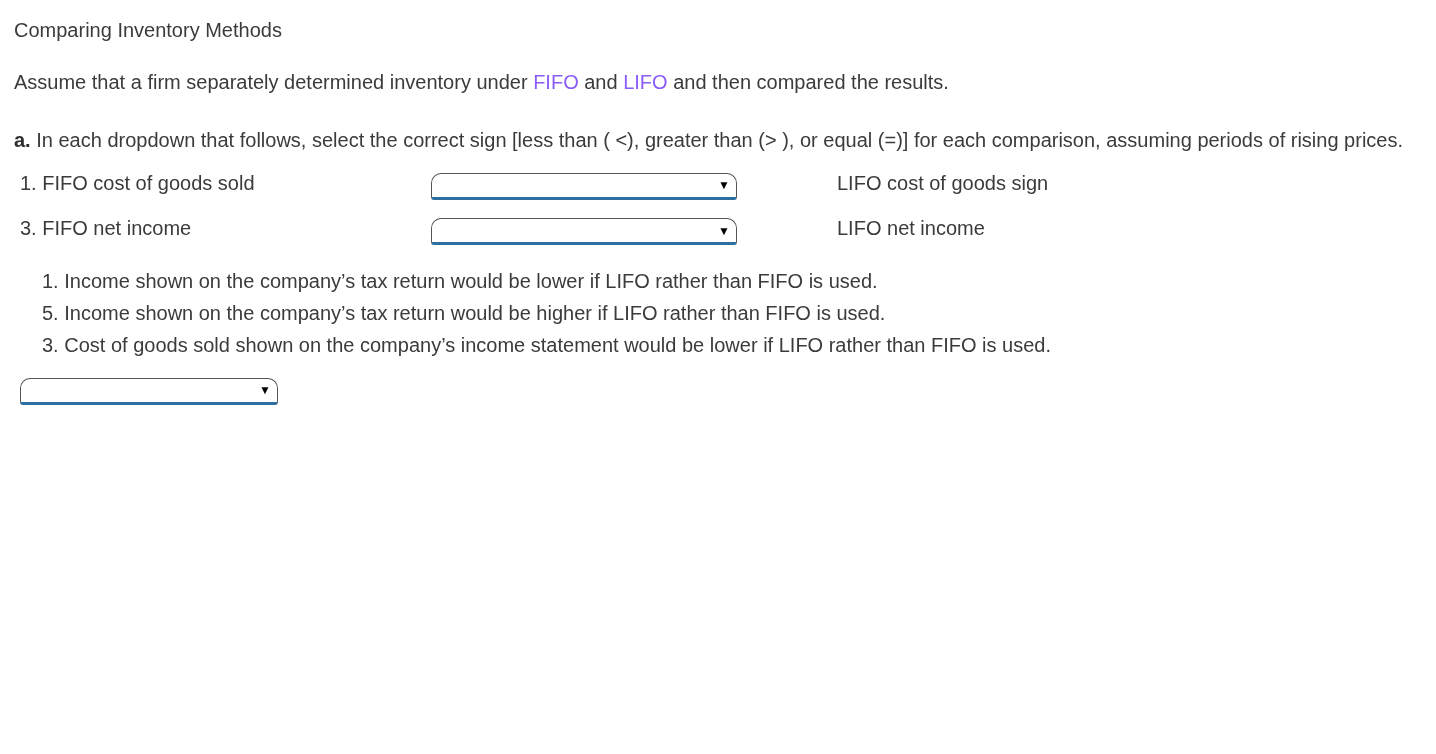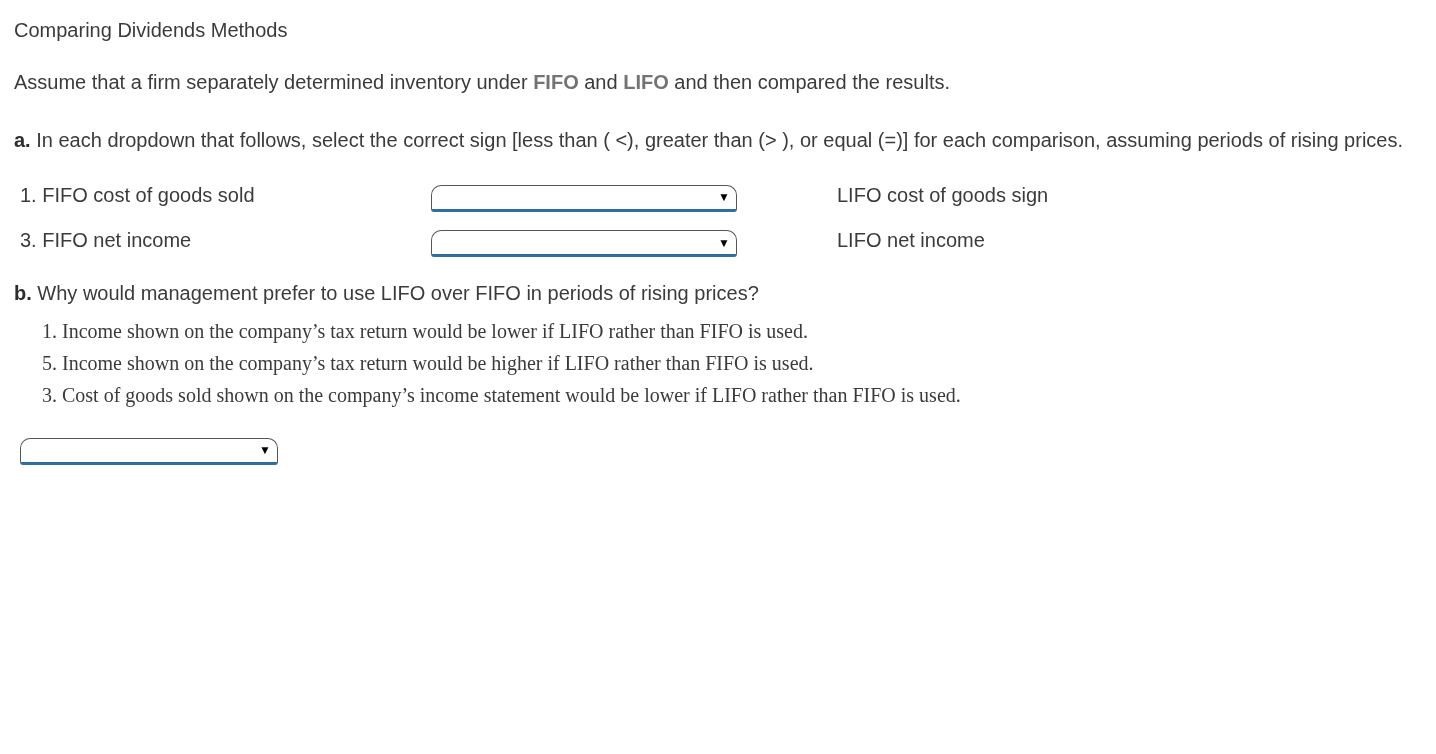--- a/index.html
+++ b/index.html
@@ -16,29 +16,28 @@
     box-sizing: border-box;
     padding: 14px 14px 20px 14px;
   }
   .title {
     margin-bottom: 20px;
   }
   .intro {
     margin-bottom: 26px;
   }
   .term {
-    color: #737373;
-    font-weight: bold;
+    color: #8b5cf6;
   }
   .bold-letter {
     font-weight: bold;
     color: #2d2d2d;
   }
   .part-a-question {
-    margin-bottom: 16px;
+    margin-bottom: 4px;
   }
   .comp-table {
     border-collapse: collapse;
     margin-bottom: 14px;
   }
   .comp-table td {
     padding: 6px 0 6px 6px;
     vertical-align: middle;
     white-space: nowrap;
   }
@@ -72,36 +71,35 @@
   .dd .arrow {
     font-size: 12px;
     color: #000000;
     line-height: 1;
   }
   .part-b-question {
     margin-bottom: 6px;
   }
   .answers {
     padding-left: 28px;
-    margin-bottom: 20px;
-    font-family: Liberation Serif, serif;
+    margin-bottom: 10px;
   }
   .answers div {
     margin: 0;
   }
   .dd-b-wrap {
     padding-left: 6px;
   }
 </style>
 </head>
 <body>
 
 <div class="page">
 
-  <div class="title">Comparing Dividends Methods</div>
+  <div class="title">Comparing Inventory Methods</div>
 
   <div class="intro">
     <span>Assume that a firm separately determined inventory under </span><span class="term">FIFO</span><span> and </span><span class="term">LIFO</span><span> and then compared the results.</span>
   </div>
 
   <div class="part-a-question">
     <span class="bold-letter">a.</span><span> In each dropdown that follows, select the correct sign [less than ( &lt;), greater than (&gt; ), or equal (=)] for each comparison, assuming periods of rising prices.</span>
   </div>
 
   <table class="comp-table">
@@ -120,23 +118,20 @@
       <td class="col-mid">
         <div class="dd dd-a">
           <span class="arrow">▼</span>
         </div>
       </td>
       <td class="col-right">LIFO net income</td>
     </tr>
   </tbody>
     </table>
 
-  <div class="part-b-question">
-    <span class="bold-letter">b.</span><span> Why would management prefer to use LIFO over FIFO in periods of rising prices?</span>
-  </div>
 
   <div class="answers">
     <div>1. Income shown on the company’s tax return would be lower if LIFO rather than FIFO is used.</div>
     <div>5. Income shown on the company’s tax return would be higher if LIFO rather than FIFO is used.</div>
     <div>3. Cost of goods sold shown on the company’s income statement would be lower if LIFO rather than FIFO is used.</div>
   </div>
 
   <div class="dd-b-wrap">
     <div class="dd dd-b">
       <span class="arrow">▼</span>

